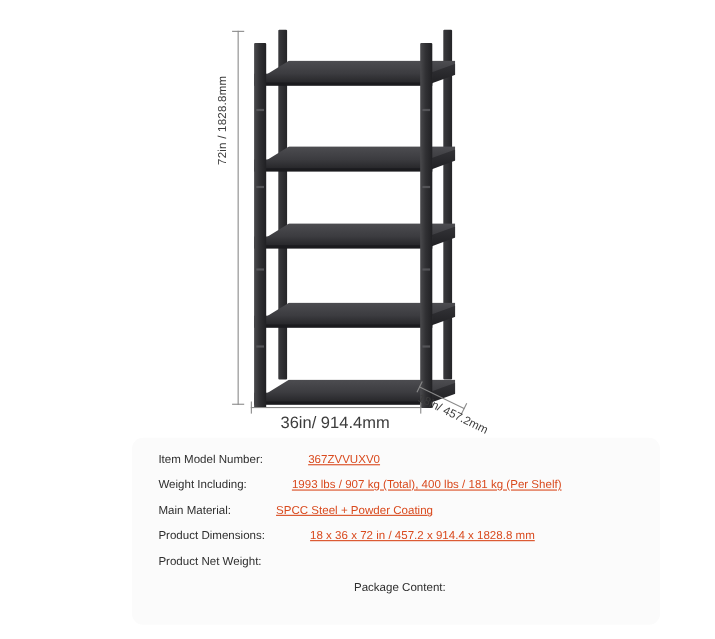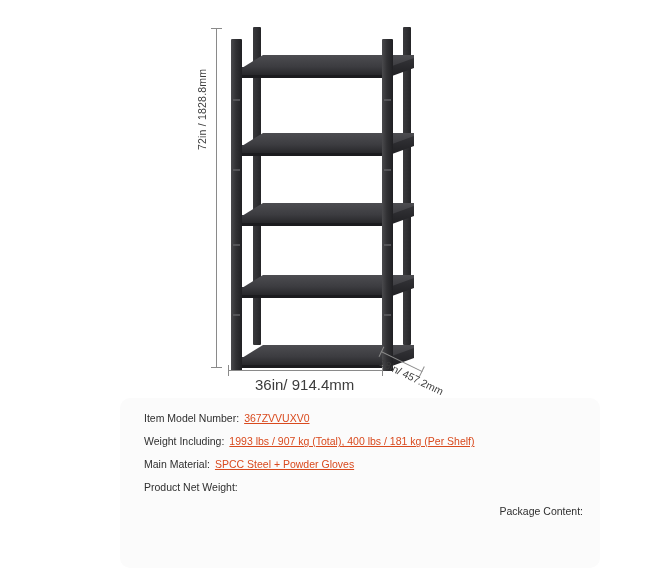--- a/index.html
+++ b/index.html
@@ -200,23 +200,24 @@
     border-radius: 10px;
   }
   .spec-list {
     position: absolute;
     left: 24px;
     top: 14px;
     right: 12px;
   }
   .spec-row {
     display: flex;
-    align-items: flex-end;
+    align-items: center;
     margin-bottom: 10px;
     line-height: 1.25;
+    gap: 36px;
   }
   .spec-label {
     font-size: 10.5px;
     color: #2f2f2f;
     white-space: nowrap;
     margin-right: 5px;
   }
   .spec-value {
     font-size: 10.5px;
     color: #d94a1e;
@@ -301,23 +302,27 @@
         <span class="spec-value">367ZVVUXV0</span>
       </div>
 
       <div class="spec-row">
         <span class="spec-label">Weight Including:</span>
         <span class="spec-value">1993 lbs / 907 kg (Total), 400 lbs / 181 kg (Per Shelf)</span>
       </div>
 
       <div class="spec-row">
         <span class="spec-label">Main Material:</span>
-        <span class="spec-value">SPCC Steel + Powder Gloves</span>
-      </div>
-
+        <span class="spec-value">SPCC Steel + Powder Coating</span>
+      </div>
+
+      <div class="spec-row">
+        <span class="spec-label">Product Dimensions:</span>
+        <span class="spec-value">18 x 36 x 72 in / 457.2 x 914.4 x 1828.8 mm</span>
+      </div>
 
       <div class="spec-row">
         <span class="spec-label">Product Net Weight:</span>
       </div>
 
       <div class="spec-row spec-sub">
         <span class="spec-label">Package Content:</span>
       </div>
 
 

